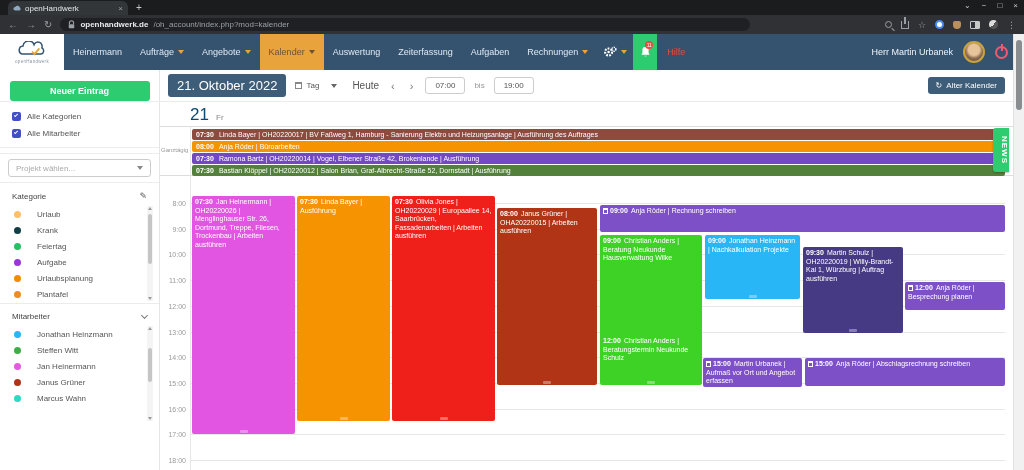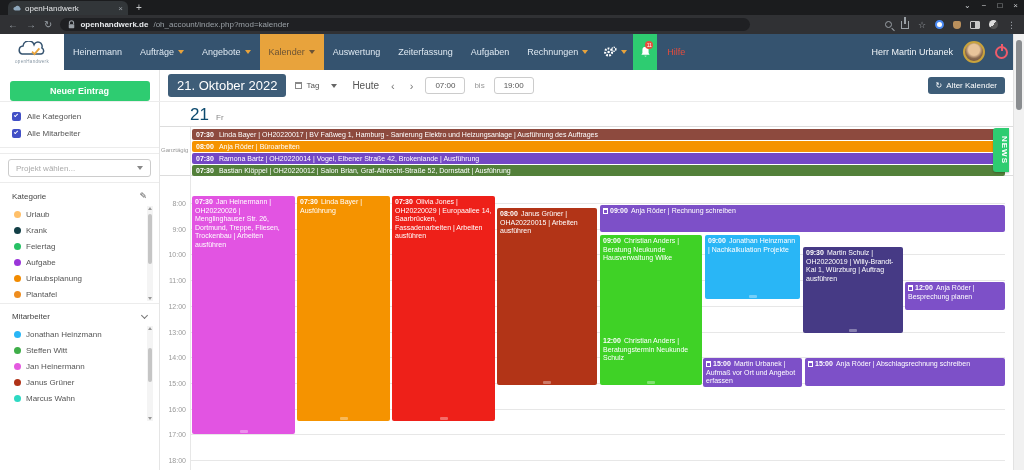--- a/index.html
+++ b/index.html
@@ -89,21 +89,21 @@
   .sb-div { border-top:1px solid #ececec; margin:5px 0; }
   .sb-label { padding:2px 12px; color:#555; }
   .projsel { margin:4px 8px; height:18px; border:1px solid #ccc; border-radius:3px; display:flex;
              align-items:center; padding:0 7px; color:#aaa; }
   .projsel .sel-caret { margin-left:auto; border-top-color:#888; }
   .sb-header { display:flex; align-items:center; padding:3px 12px; color:#444; }
   .edit-ic { margin-left:auto; color:#555; font-size:9px; }
   .chev { margin-left:auto; width:5px; height:5px; border-right:1.3px solid #777; border-bottom:1.3px solid #777;
           transform:rotate(45deg); margin-top:-3px; }
   .dotlist { position:relative; margin:2px 4px 2px 0; height:95px; overflow:hidden; }
-  .dot-row { display:flex; align-items:center; gap:5px; padding:3.5px 0 3.5px 14px; }
+  .dot-row { display:flex; align-items:center; gap:16px; padding:3.5px 0 3.5px 14px; }
   .dot { width:7px; height:7px; border-radius:50%; flex:0 0 auto; }
   .mini-sb { position:absolute; right:2px; top:0; bottom:0; width:6px; background:#f4f4f4; }
   .mini-sb .thumb { position:absolute; left:1px; right:1px; background:#c5c5c5; border-radius:2px; }
   .mini-sb .arr { position:absolute; left:1px; width:0; height:0; border-left:2px solid transparent;
                   border-right:2px solid transparent; }
   .arr.up { top:1px; border-bottom:3px solid #999; }
   .arr.dn { bottom:1px; border-top:3px solid #999; }
 
   
   .calendar { position:absolute; top:102px; left:160px; right:11px; bottom:0; background:#fff; overflow:hidden; }

